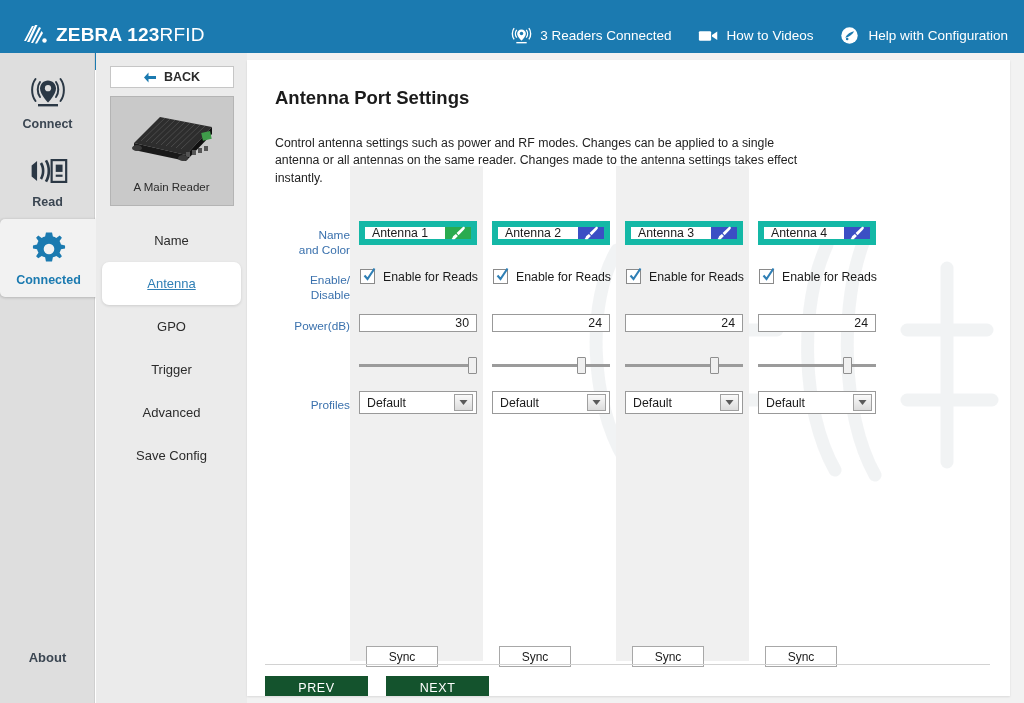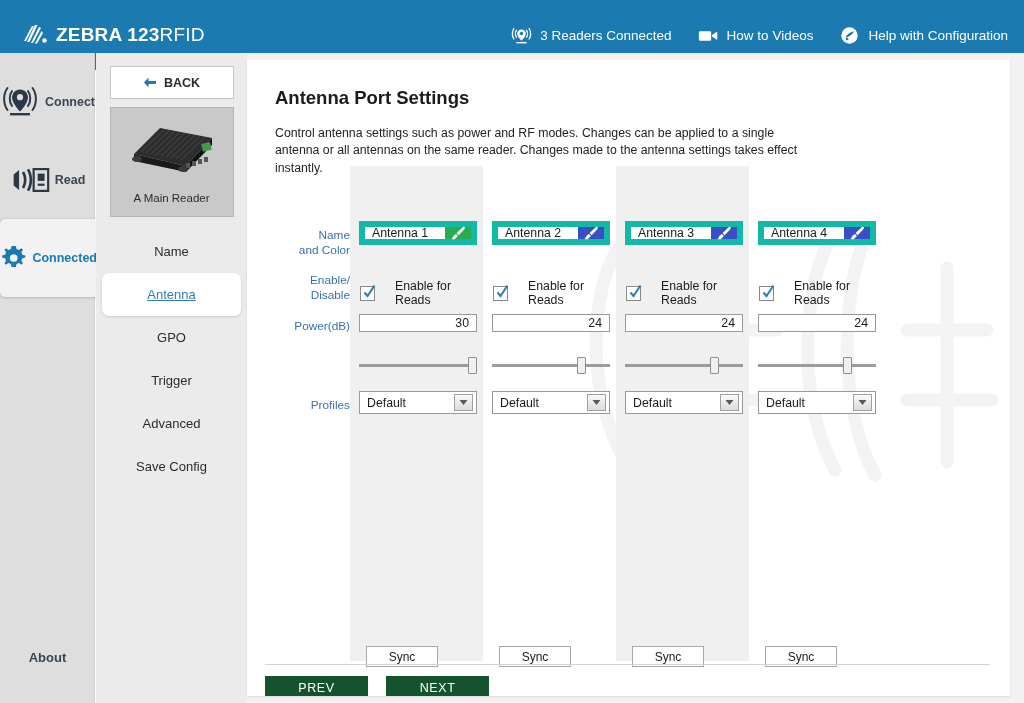--- a/index.html
+++ b/index.html
@@ -40,21 +40,21 @@
 
   
   .rail {
     position: absolute; top: 53px; left: 0;
     width: 95px; height: 650px;
     background: #dedede;
     border-right: 1px solid #cfcfcf;
   }
   .rail-item {
     width: 95px; height: 78px;
-    display: flex; flex-direction: row;
+    display: flex; flex-direction: column;
     align-items: center; justify-content: center;
     gap: 5px; cursor: pointer;
   }
   .rail-item:nth-of-type(1) { margin-top: 10px; }
   .rail-label { font-size: 12.5px; color: #3b4652; font-weight: bold; }
   .rail-item.active {
     background: #f2f2f2;
     border-radius: 5px 0 0 5px;
     box-shadow: -1px 0 3px rgba(0,0,0,.10), 0 1px 3px rgba(0,0,0,.12);
     width: 97px;
@@ -67,21 +67,21 @@
     cursor: pointer;
   }
 
   
   .subnav {
     position: absolute; top: 53px; left: 96px;
     width: 151px; height: 650px;
     background: #ebebeb;
   }
   .back-btn {
-    margin: 13px auto 0; width: 124px; height: 33px;
+    margin: 13px auto 0; width: 124px; height: 22px;
     background: #ffffff; border: 1px solid #c6c6c6;
     display: flex; align-items: center; justify-content: center; gap: 7px;
     font-size: 12.5px; font-weight: bold; color: #2b2b2b;
     cursor: pointer;
   }
   .back-arrow { width: 14px; height: 11px; display: block; }
 
   .reader-card {
     margin: 8px auto 0; width: 124px; height: 110px;
     background: #c9c9c9; border: 1px solid #b4b4b4;
@@ -115,21 +115,21 @@
     width: 763px; height: 636px;
     background: #ffffff;
     box-shadow: 0 1px 2px rgba(0,0,0,.10);
     overflow: hidden;
   }
   .panel-title {
     margin: 27px 0 0 28px;
     font-size: 18.5px; font-weight: bold; color: #1b1b1b;
   }
   .panel-desc {
-    margin: 16px 0 0 28px; width: 540px;
+    margin: 26px 0 0 28px; width: 540px;
     font-size: 12.3px; line-height: 1.42; color: #232323;
   }
 
   
   .watermark {
     position: absolute; top: 150px; left: 330px;
     width: 430px; height: 310px;
     opacity: .085; pointer-events: none;
   }
 
@@ -172,21 +172,21 @@
   }
   .swatch {
     width: 26px; flex: 0 0 26px;
     display: flex; align-items: center; justify-content: center;
     cursor: pointer;
   }
   .brush { width: 16px; height: 14px; display: block; }
 
   .enable-row {
     position: absolute; top: 103px; left: 10px;
-    display: flex; align-items: center; gap: 20px; cursor: pointer; margin-top: 10px;
+    display: flex; align-items: center; gap: 8px; cursor: pointer;
   }
   .cbox {
     width: 15px; height: 15px; background: #fff;
     border: 1px solid #8a8a8a; position: relative; flex: 0 0 auto;
   }
   .cbox svg { position: absolute; top: -3px; left: 1px; width: 15px; height: 17px; }
   .enable-lbl { font-size: 12.3px; color: #1b1b1b; }
 
   .power-input {
     position: absolute; top: 148px; left: 9px;

